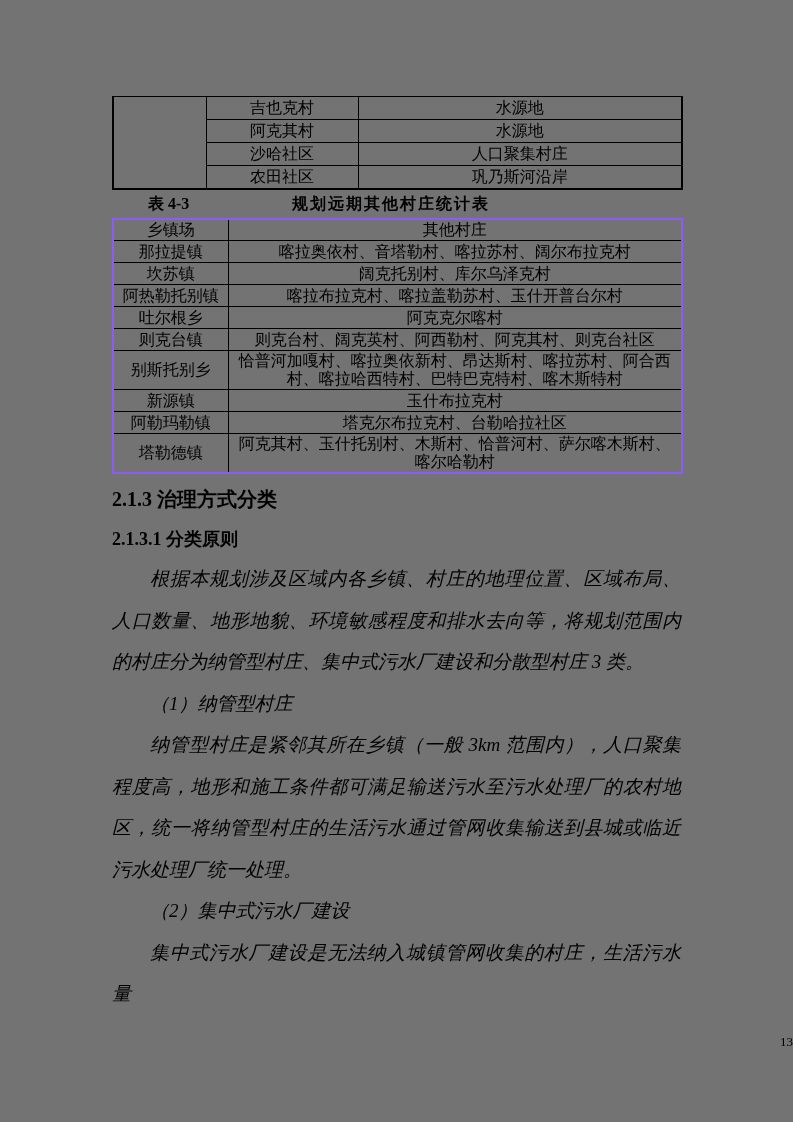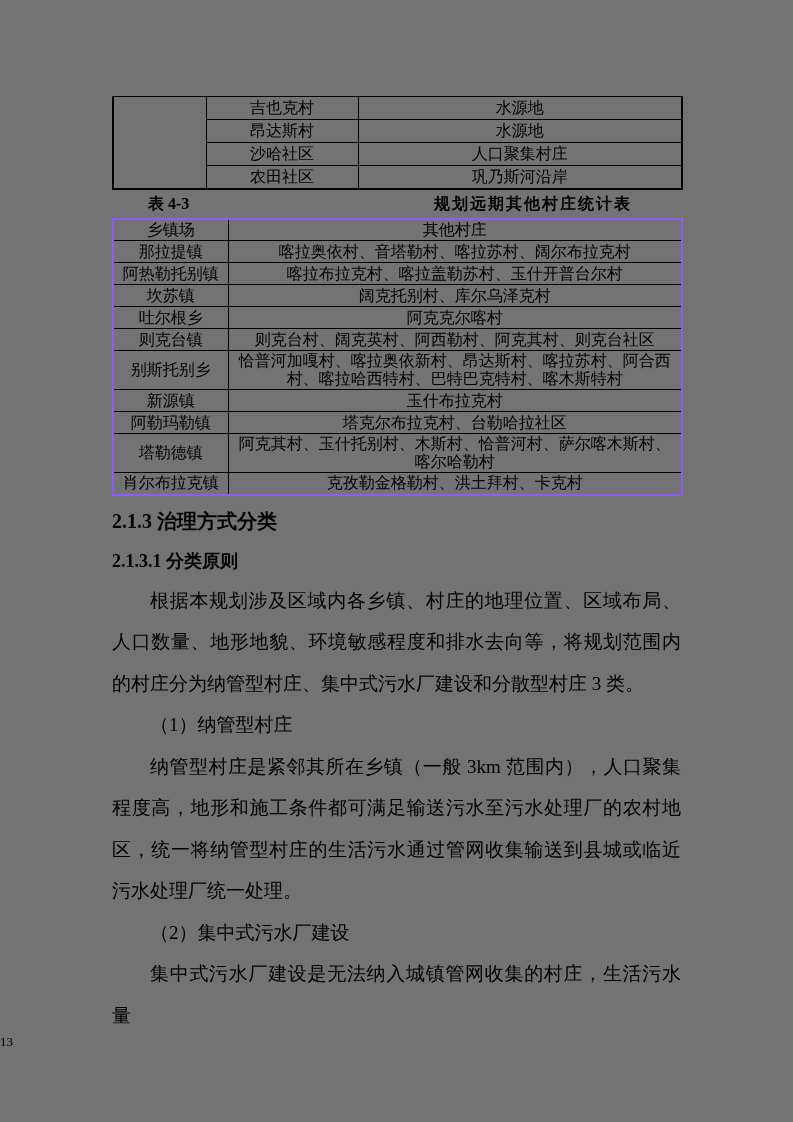--- a/index.html
+++ b/index.html
@@ -47,21 +47,21 @@
     height: 28px;
     font-size: 16px;
     font-weight: bold;
     line-height: 28px;
   }
   .caption .cap-label { position: absolute; left: 36px; }
   .caption .cap-title {
     position: absolute;
     left: 180px;
     width: 340px;
-    text-align: right;
+    text-align: left;
     letter-spacing: 2px;
   }
 
   
   h2.sec {
     font-size: 20px;
     font-weight: bold;
     margin: 12px 0 0 0;
     line-height: 26px;
   }
@@ -72,29 +72,30 @@
     line-height: 26px;
   }
 
   
   p.body-text {
     font-size: 19px;
     line-height: 41.5px;
     text-align: justify;
     text-indent: 2em;
     margin: 0;
+    font-style: italic;
   }
 
   
   .page-number {
     position: absolute;
     bottom: 72px;
     left: 0;
     width: 100%;
-    text-align: left;
+    text-align: right;
     font-size: 13px;
   }
 </style>
 </head>
 <body>
 
 <div class="page">
   <div class="content">
 
     <table class="t-cont">
@@ -103,21 +104,21 @@
           <col style="width:152px">
           <col style="width:324px">
         </colgroup>
       <tbody>
         <tr>
           <td rowspan="4"></td>
           <td>吉也克村</td>
           <td>水源地</td>
         </tr>
         <tr>
-          <td>昂达斯村</td>
+          <td>阿克其村</td>
           <td>水源地</td>
         </tr>
         <tr>
           <td>沙哈社区</td>
           <td>人口聚集村庄</td>
         </tr>
         <tr>
           <td>农田社区</td>
           <td>巩乃斯河沿岸</td>
         </tr>
@@ -137,26 +138,26 @@
       <tbody>
         <tr>
           <th>乡镇场</th>
           <th>其他村庄</th>
         </tr>
         <tr>
           <td>那拉提镇</td>
           <td>喀拉奥依村、音塔勒村、喀拉苏村、阔尔布拉克村</td>
         </tr>
         <tr>
+          <td>坎苏镇</td>
+          <td>阔克托别村、库尔乌泽克村</td>
+        </tr>
+        <tr>
           <td>阿热勒托别镇</td>
           <td>喀拉布拉克村、喀拉盖勒苏村、玉什开普台尔村</td>
-        </tr>
-        <tr>
-          <td>坎苏镇</td>
-          <td>阔克托别村、库尔乌泽克村</td>
         </tr>
         <tr>
           <td>吐尔根乡</td>
           <td>阿克克尔喀村</td>
         </tr>
         <tr>
           <td>则克台镇</td>
           <td>则克台村、阔克英村、阿西勒村、阿克其村、则克台社区</td>
         </tr>
         <tr>
@@ -168,24 +169,20 @@
           <td>玉什布拉克村</td>
         </tr>
         <tr>
           <td>阿勒玛勒镇</td>
           <td>塔克尔布拉克村、台勒哈拉社区</td>
         </tr>
         <tr>
           <td>塔勒德镇</td>
           <td>阿克其村、玉什托别村、木斯村、恰普河村、萨尔喀木斯村、喀尔哈勒村</td>
         </tr>
-        <tr>
-          <td>肖尔布拉克镇</td>
-          <td>克孜勒金格勒村、洪土拜村、卡克村</td>
-        </tr>
       </tbody>
     </table>
 
     <h2 class="sec">2.1.3 治理方式分类</h2>
     <h3 class="sec">2.1.3.1 分类原则</h3>
 
     <p class="body-text">根据本规划涉及区域内各乡镇、村庄的地理位置、区域布局、人口数量、地形地貌、环境敏感程度和排水去向等，将规划范围内的村庄分为纳管型村庄、集中式污水厂建设和分散型村庄 3 类。</p>
     <p class="body-text">（1）纳管型村庄</p>
     <p class="body-text">纳管型村庄是紧邻其所在乡镇（一般 3km 范围内），人口聚集程度高，地形和施工条件都可满足输送污水至污水处理厂的农村地区，统一将纳管型村庄的生活污水通过管网收集输送到县城或临近污水处理厂统一处理。</p>
     <p class="body-text">（2）集中式污水厂建设</p>

